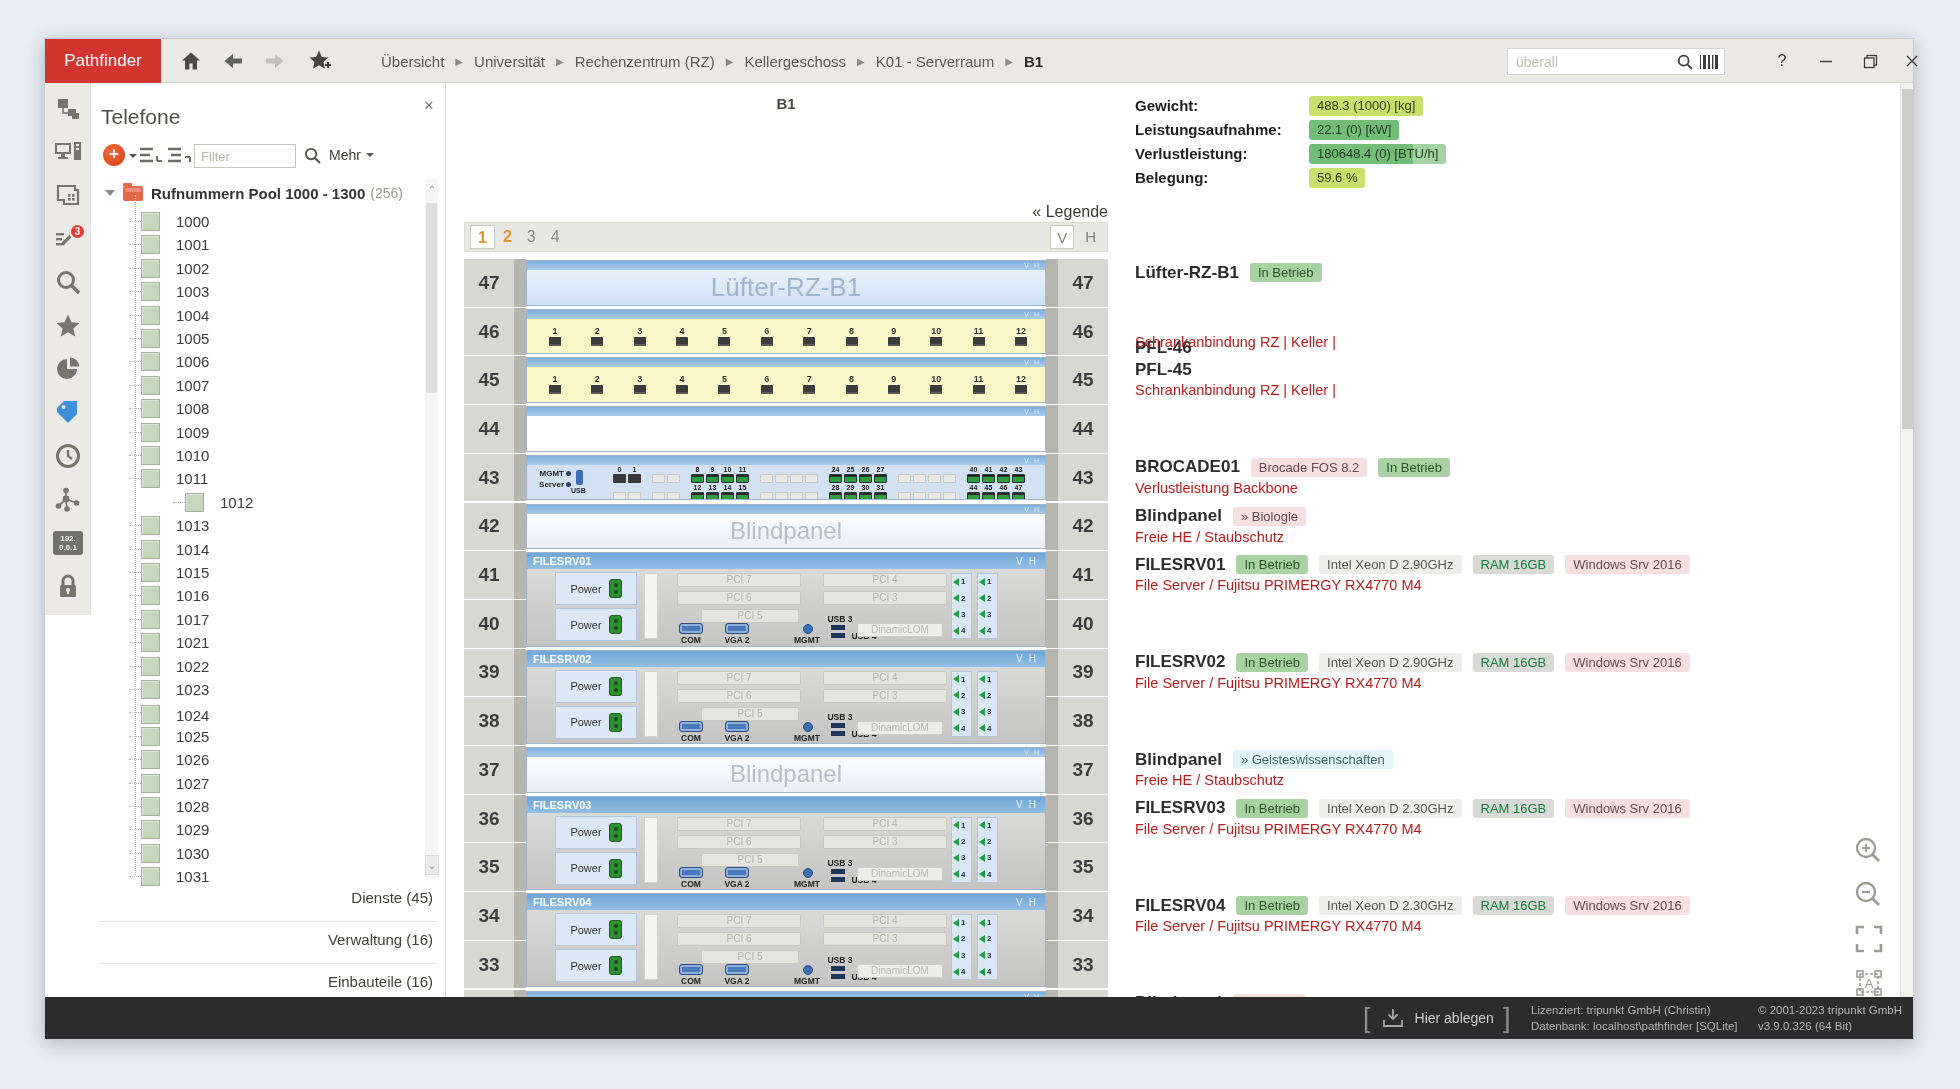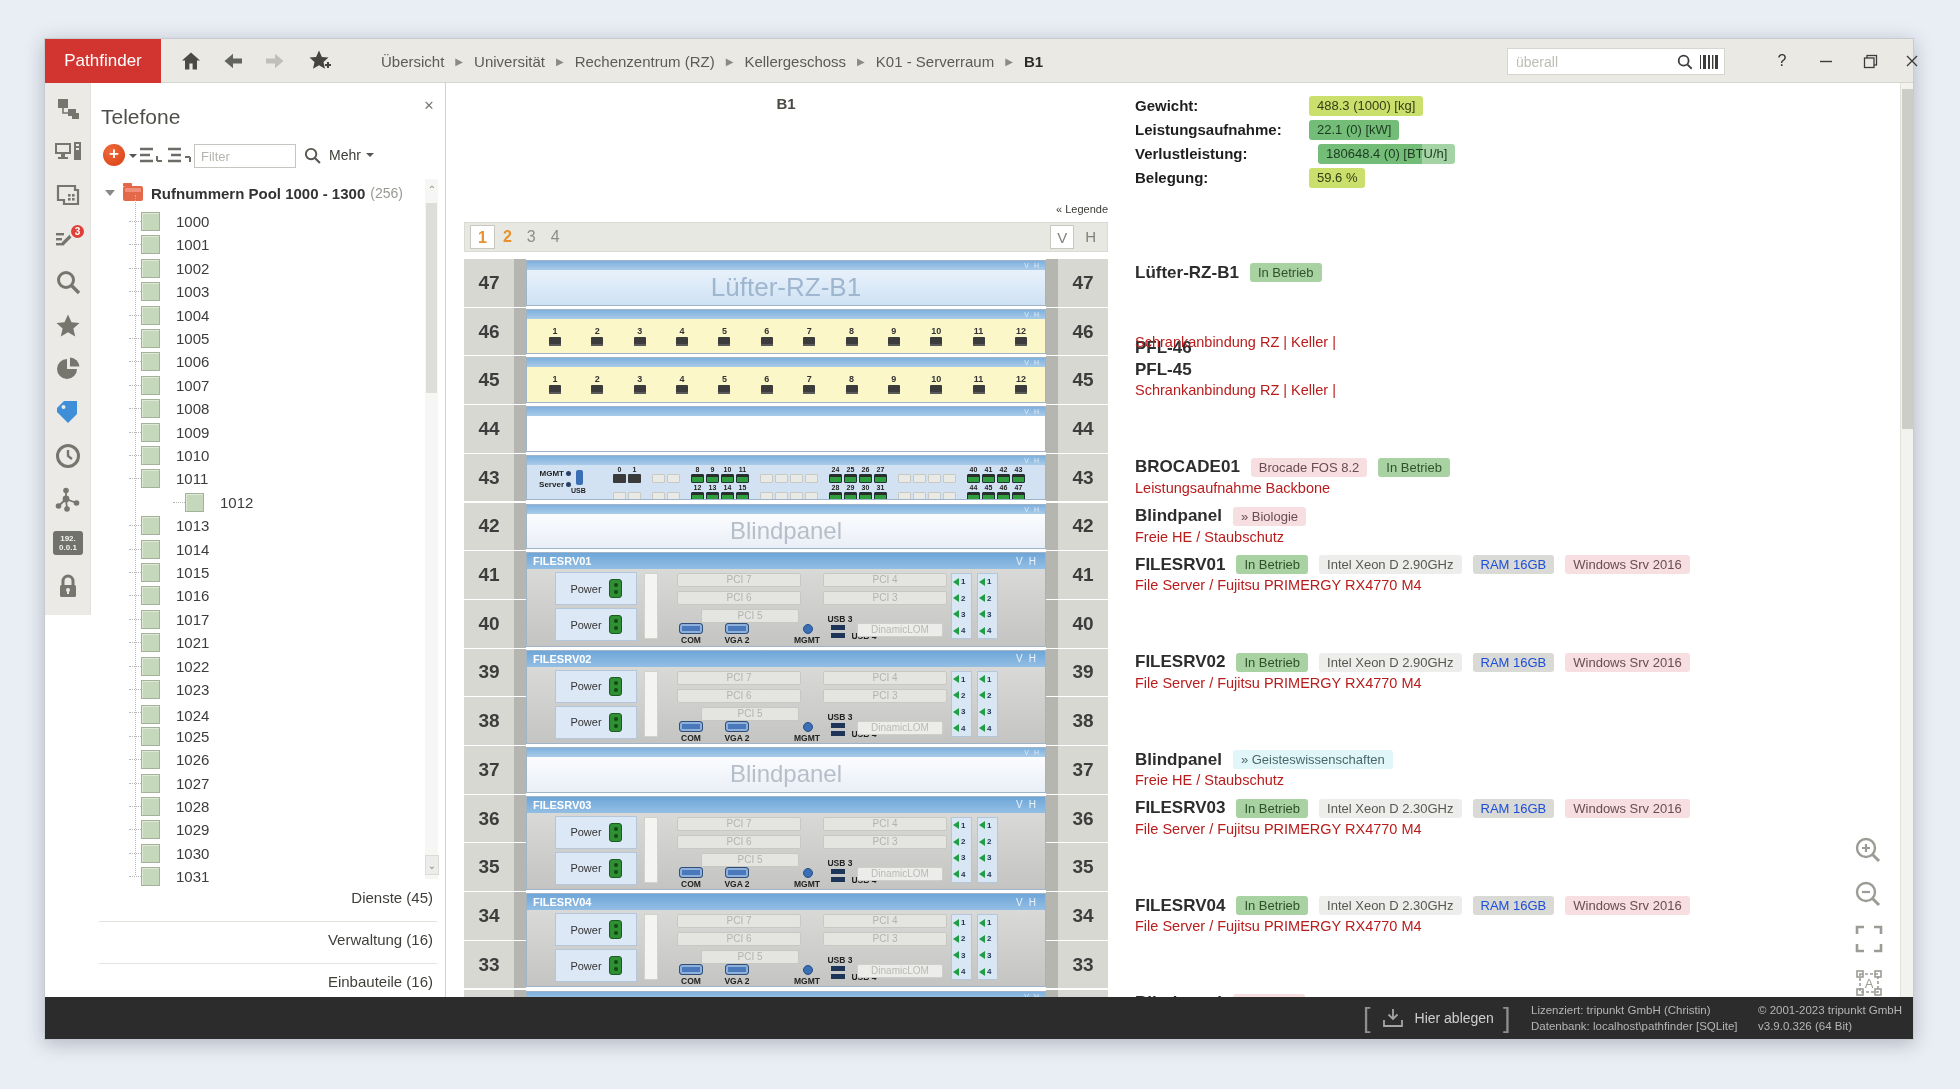--- a/index.html
+++ b/index.html
@@ -56,21 +56,21 @@
   .pscroll{position:absolute;left:334px;top:96px;width:13px;height:700px;background:#f6f6f4}
   .pthumb{position:absolute;left:1px;top:24px;width:11px;height:190px;background:#dedeD9}
   .pchev{position:absolute;left:334px;width:14px;height:20px;display:flex;align-items:center;justify-content:center;font-size:10px;color:#8c8c86;cursor:pointer}
   .pchev.bot{background:#ececea;border:1px solid #dcdcd6}
   .psec{position:absolute;right:12px;font-size:15px;color:#3f3f3a;cursor:pointer}
   .psec-line{position:absolute;left:8px;right:8px;border-top:1px solid #e3e3de}
 
   
   #main{position:absolute;left:402px;top:44px;width:1455px;height:916px;background:#fff;overflow:hidden}
   .rack-title{position:absolute;left:17px;top:12px;width:644px;text-align:center;font-size:15px;font-weight:700;color:#4a4a45}
-  .legend{position:absolute;left:17px;top:120px;width:644px;text-align:right;font-size:11px;color:#3a3a35;cursor:pointer}
+  .legend{position:absolute;left:17px;top:120px;width:644px;text-align:right;font-size:16px;color:#3a3a35;cursor:pointer}
   .tabbar{position:absolute;left:17px;top:139px;width:644px;height:30px;background:#e8e8e3;border:1px solid #dbdbd5;display:flex;align-items:center;padding:0 5px}
   .tab{font-size:16px;color:#8e8e88;padding:0 7px;height:24px;line-height:24px;margin-right:1px;cursor:pointer}
   .tab.sel{background:#fff;border:1px solid #c8c8c2;color:#e8912d;font-weight:700}
   .tab.hot{color:#e8912d;font-weight:700}
   .vhgrp{margin-left:auto;display:flex;gap:5px;align-items:center}
   .vtab{font-size:15px;color:#82827c;padding:0 6px;height:24px;line-height:24px;cursor:pointer}
   .vtab.sel{background:#fff;border:1px solid #c8c8c2}
   .unitcell{position:absolute;width:50px;background:#d8d8d3;color:#3d3d3d;font-weight:700;font-size:19px;display:flex;align-items:center;justify-content:center}
   .railcell{position:absolute;width:12px;background:#b6b6b0}
   .panel{position:absolute;left:79px;width:520px;border:1px solid #9fb4c9;background:#fff;overflow:hidden;cursor:pointer}
@@ -121,21 +121,21 @@
   .t-yellow{background:#cbdf6c;color:#333f15}
   .t-green{background:#74bd79;color:#1c3a1f}
   .t-green-split{background:linear-gradient(90deg,#74bd79 76%,#a4d4a6 76%);color:#1c3a1f}
   .dev{position:absolute;left:688px;display:flex;align-items:center;gap:11px;height:23px;cursor:pointer}
   .dev-name{font-size:17px;font-weight:600;color:#2d2d2d;white-space:nowrap}
   .dev-sub{position:absolute;left:688px;font-size:14.5px;color:#b91c1c;white-space:nowrap}
   .badge{font-size:13px;padding:2px 8px;border-radius:3px;white-space:nowrap}
   .bg-green{background:#a9d2a3;color:#30502c}
   .bg-pink{background:#f6dee1;color:#6a4c52}
   .bg-lightgray{background:#ededeb;color:#585852}
-  .bg-gray{background:#d9d9d6;color:#1d4ed8}
+  .bg-gray{background:#d9d9d6;color:#15803d}
   .bg-cyan{background:#e1f6f9;color:#48686c}
   .zctl{position:absolute;left:1406px;width:34px;height:34px;cursor:pointer}
 
   
   .vscroll{position:absolute;right:0;top:44px;width:13px;height:916px;background:#f2f2ef;border-left:1px solid #e2e2dd}
   .vthumb{position:absolute;left:1px;top:6px;width:11px;height:340px;background:#cdcdc8}
 
   
   .statusbar{position:absolute;left:0;right:0;bottom:0;height:42px;background:#2c2c2c;color:#b5b5b5}
   .dropzone{position:absolute;left:1318px;top:0;height:42px;display:flex;align-items:center;gap:9px;cursor:pointer}
@@ -1162,21 +1162,21 @@
       </div>
     <div id="stats">
         <div class="stat-row" style="top: 12px;">
           <span class="stat-label">Gewicht:</span>
           <span class="stat-badge t-yellow">488.3 (1000) [kg]</span>
         </div>
         <div class="stat-row" style="top: 36px;">
           <span class="stat-label">Leistungsaufnahme:</span>
           <span class="stat-badge t-green">22.1 (0) [kW]</span>
         </div>
-        <div class="stat-row" style="top: 60px; gap: 9px;">
+        <div class="stat-row" style="top: 60px;">
           <span class="stat-label">Verlustleistung:</span>
           <span class="stat-badge t-green-split">180648.4 (0) [BTU/h]</span>
         </div>
         <div class="stat-row" style="top: 84px;">
           <span class="stat-label">Belegung:</span>
           <span class="stat-badge t-yellow">59.6 %</span>
         </div>
       </div>
     <div id="devices">
         <div class="dev" style="top: 178px;">
@@ -1189,21 +1189,21 @@
         <div class="dev-sub" style="top: 250.7px;">Schrankanbindung RZ | Keller |</div>
         <div class="dev" style="top: 275.4px;">
           <span class="dev-name">PFL-45</span>
         </div>
         <div class="dev-sub" style="top: 299.4px;">Schrankanbindung RZ | Keller |</div>
         <div class="dev" style="top: 372.8px;">
           <span class="dev-name">BROCADE01</span>
           <span class="badge bg-pink">Brocade FOS 8.2</span>
           <span class="badge bg-green">In Betrieb</span>
         </div>
-        <div class="dev-sub" style="top: 396.8px;">Leistungsaufnahme Backbone</div>
+        <div class="dev-sub" style="top: 396.8px;">Verlustleistung Backbone</div>
         <div class="dev" style="top: 421.5px;">
           <span class="dev-name">Blindpanel</span>
           <span class="badge bg-pink">» Biologie</span>
         </div>
         <div class="dev-sub" style="top: 445.5px;">Freie HE / Staubschutz</div>
         <div class="dev" style="top: 470.2px;">
           <span class="dev-name">FILESRV01</span>
           <span class="badge bg-green">In Betrieb</span>
           <span class="badge bg-lightgray">Intel Xeon D 2.90GHz</span>
           <span class="badge bg-gray">RAM 16GB</span>

